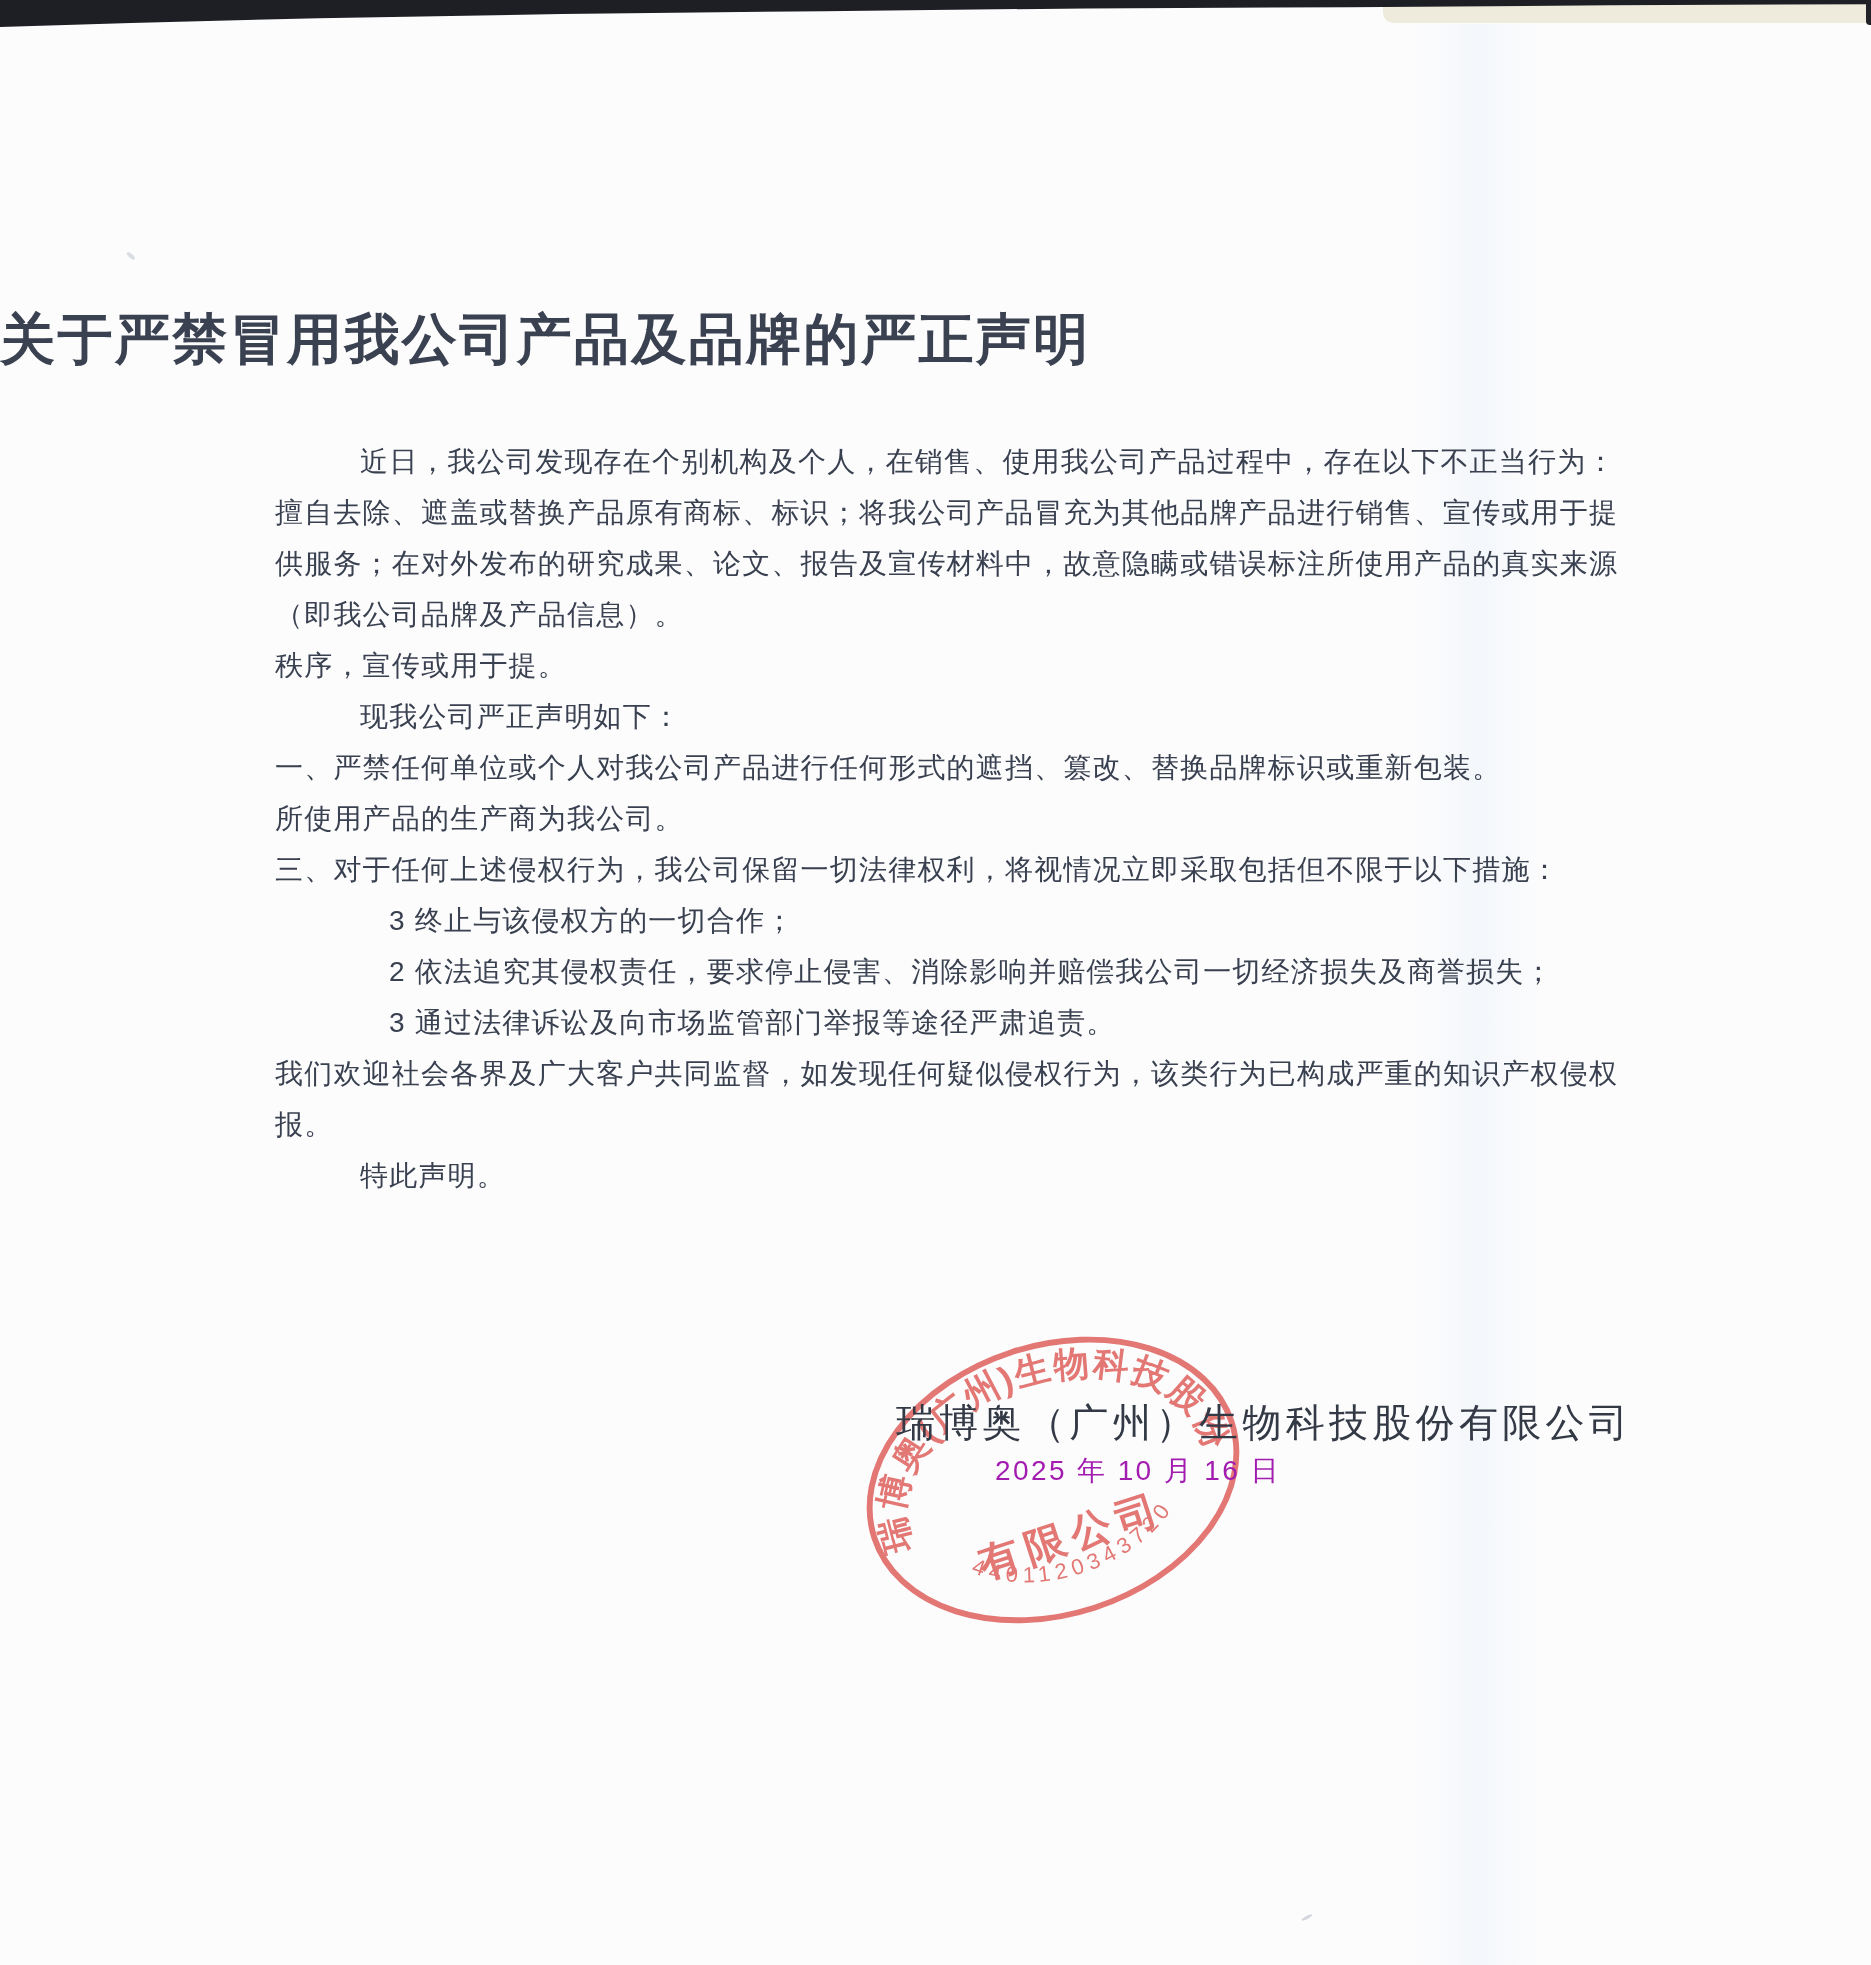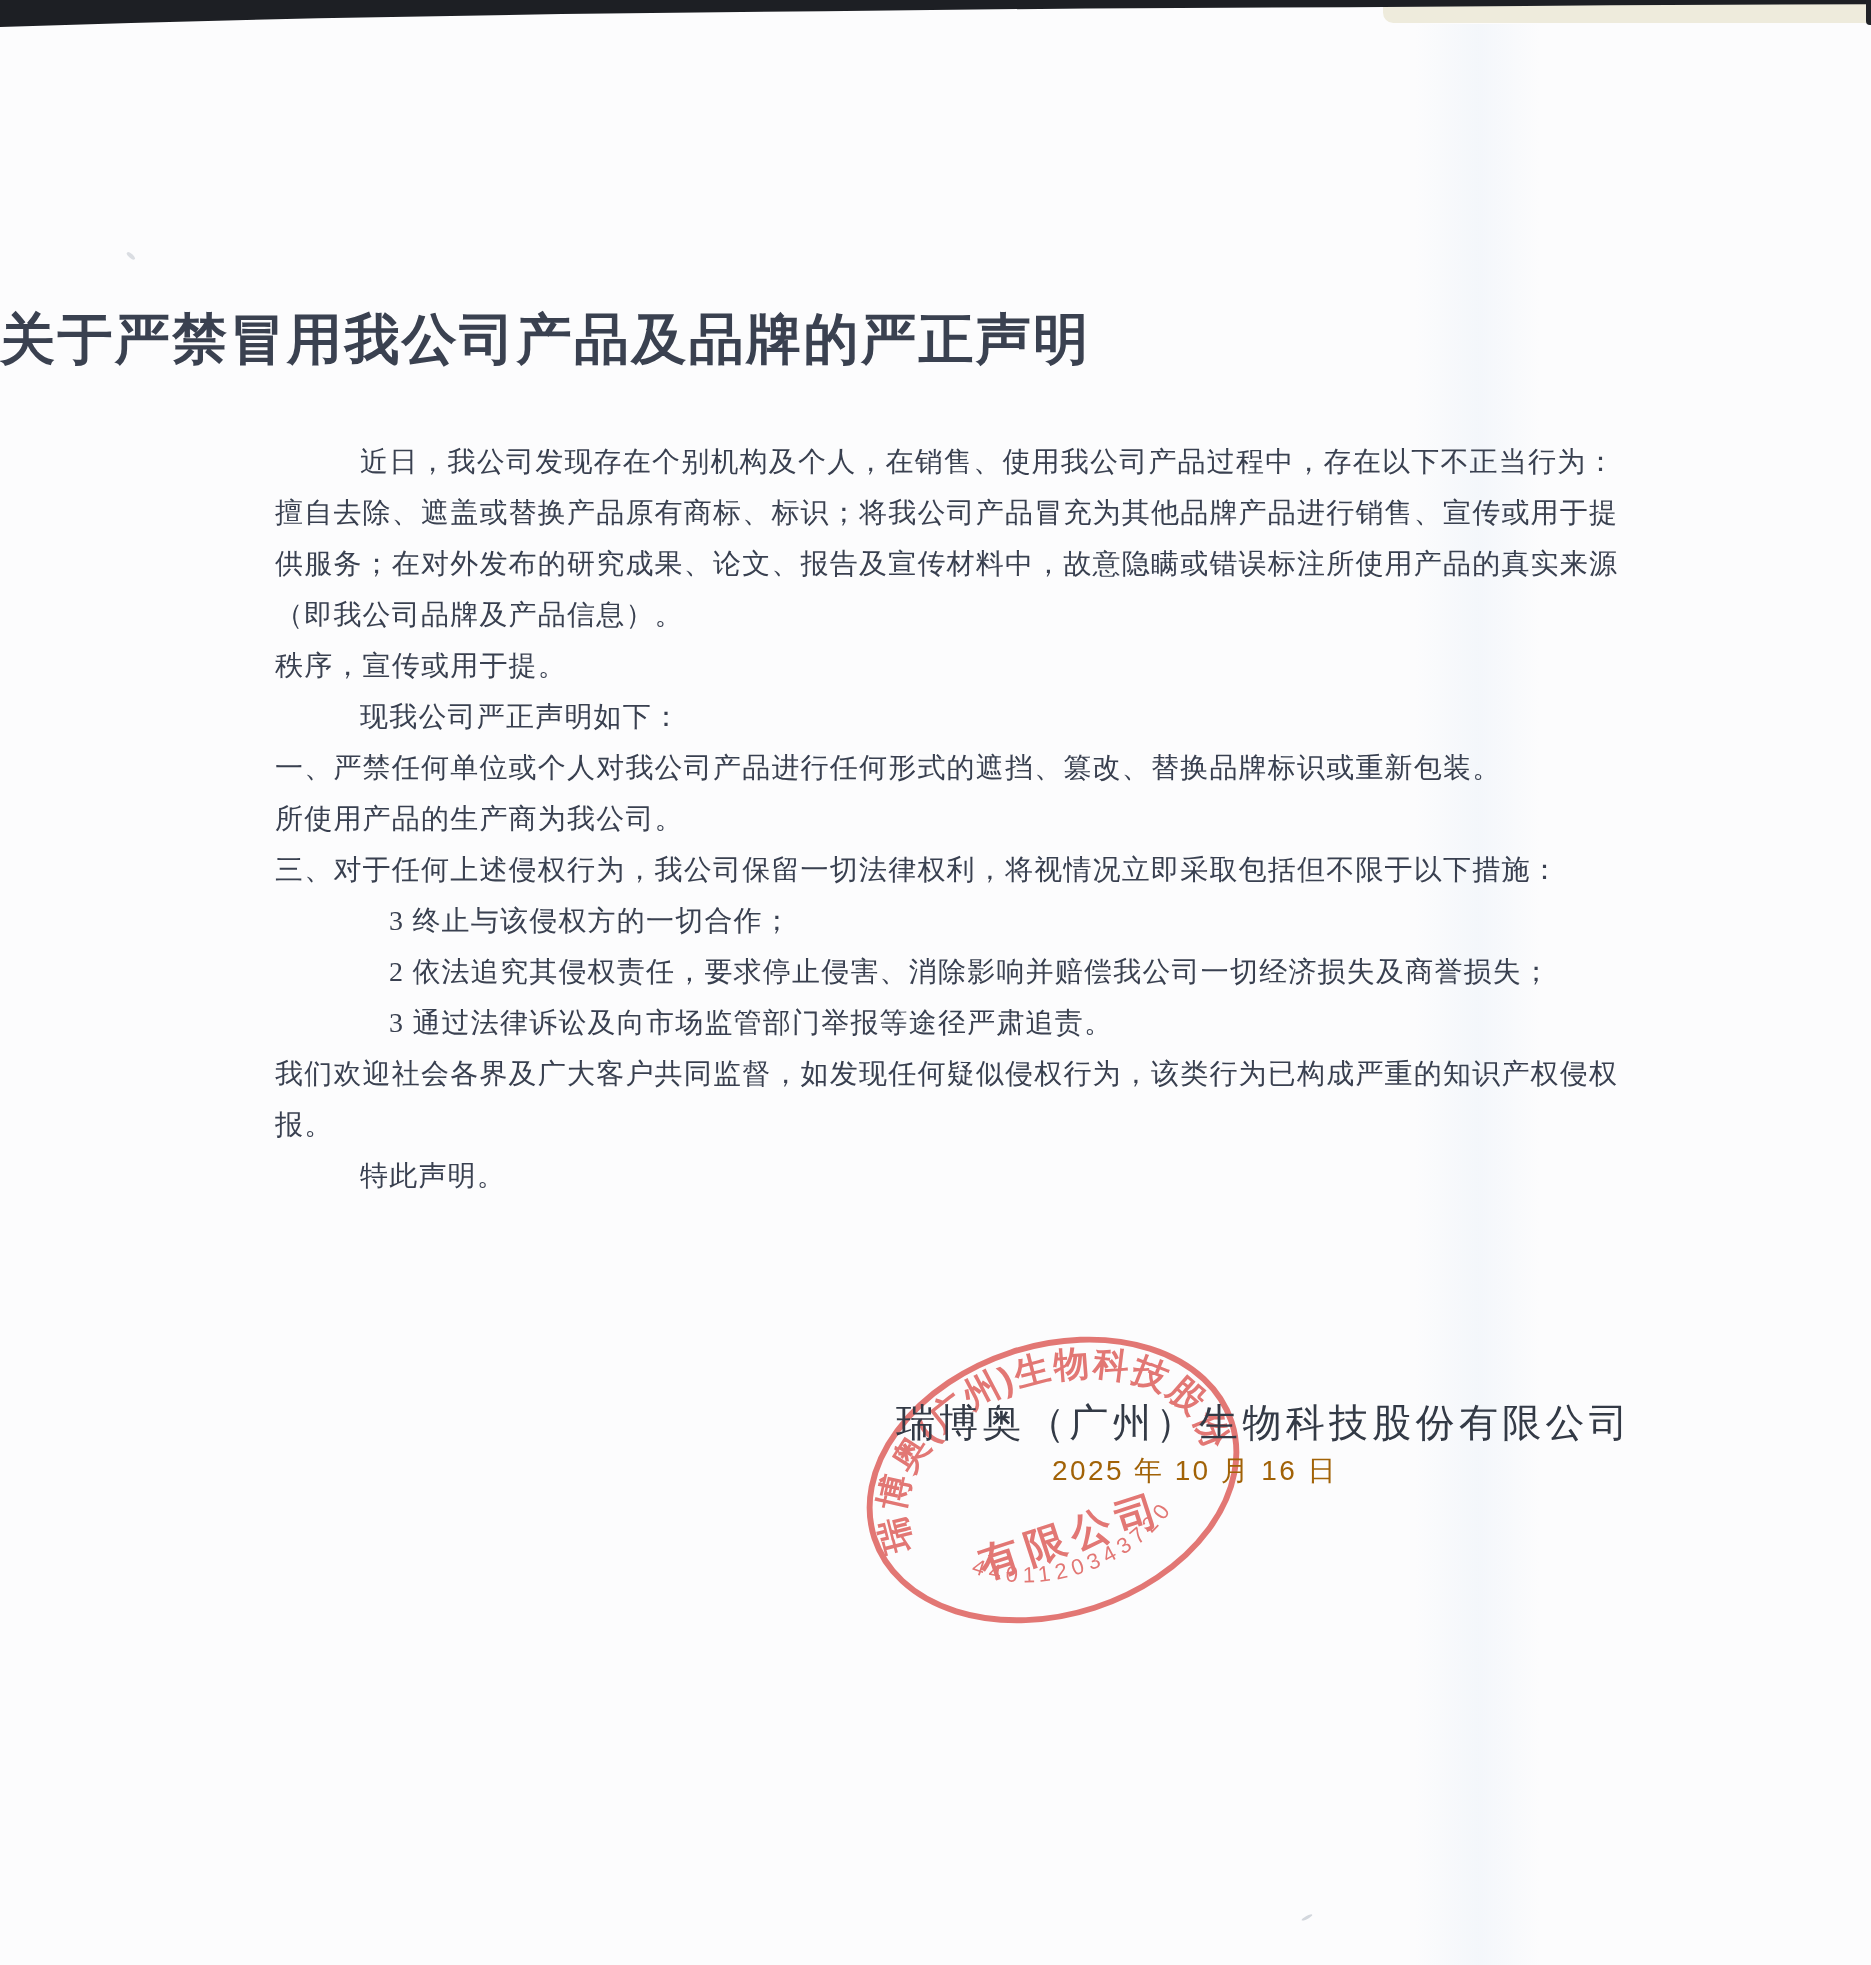--- a/index.html
+++ b/index.html
@@ -32,32 +32,32 @@
   .doc-title{
     position:absolute;left:0;top:303px;width:100%;margin:0;
     text-align:left;font-size:55px;font-weight:bold;letter-spacing:2.4px;
     color:#3a4150;z-index:3;
   }
   .doc-body{
     position:absolute;left:275px;top:436px;width:1360px;z-index:3;
   }
   .doc-line{
     height:51px;line-height:51px;font-size:28px;letter-spacing:1.2px;
-    color:#394050;white-space:nowrap;font-family:Liberation Serif, serif;
+    color:#394050;white-space:nowrap;
   }
   .indent-para{padding-left:85px;}
   .indent-item{padding-left:114px;}
   
   .sig-company{
     position:absolute;left:896px;top:1396px;font-size:39px;letter-spacing:4.3px;
     color:#333a46;z-index:4;white-space:nowrap;
   }
   .sig-date{
-    position:absolute;left:1052px;top:1452px;font-size:28px;letter-spacing:2.4px;
-    color:#a16207;z-index:4;white-space:nowrap;
+    position:absolute;left:995px;top:1452px;font-size:28px;letter-spacing:2.4px;
+    color:#a21caf;z-index:4;white-space:nowrap;
   }
   
   .stamp-svg{position:absolute;left:833px;top:1305px;z-index:3;}
 </style>
 </head>
 <body>
 
 <div id="page">
 
   <div class="scan-top"></div>

